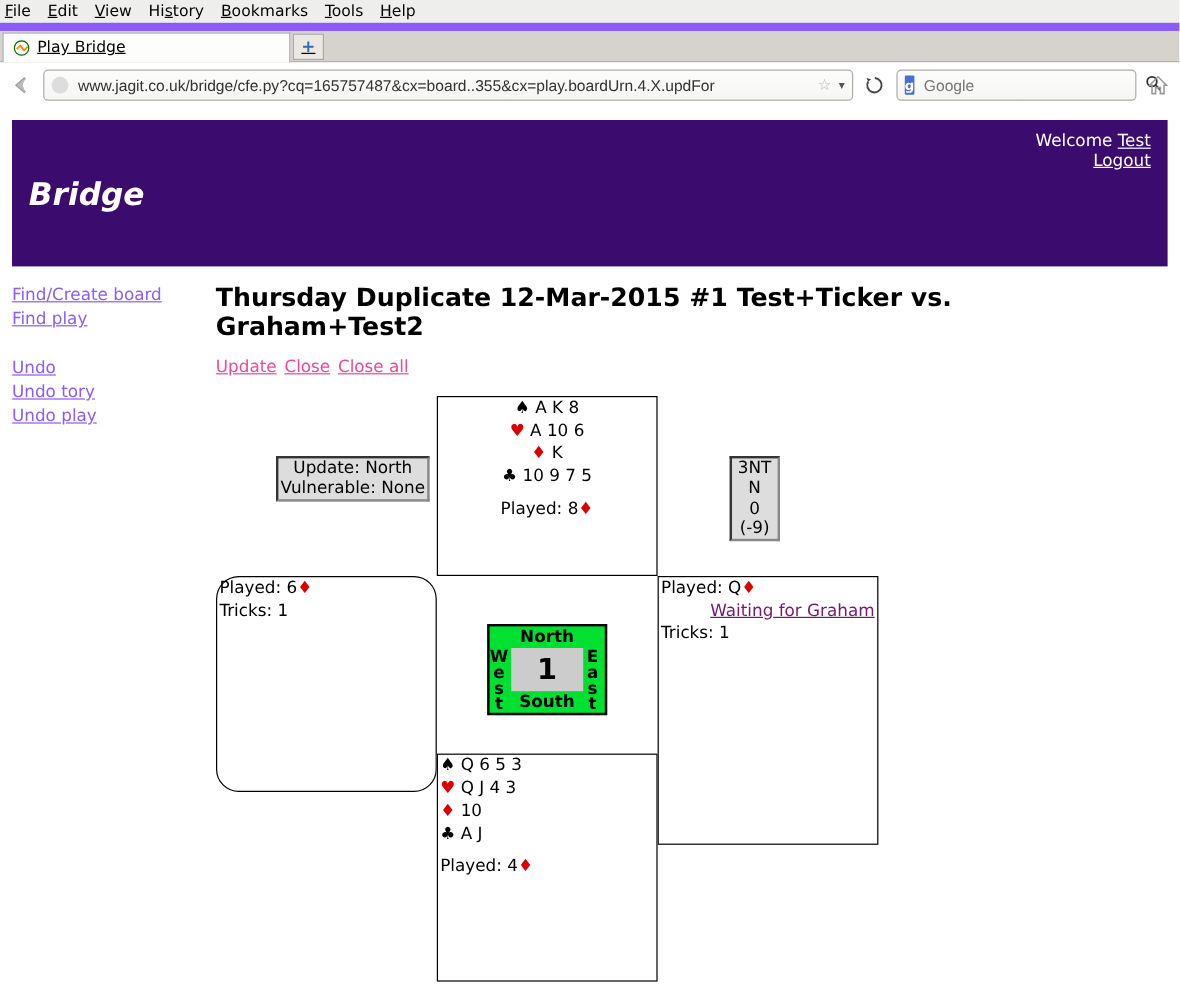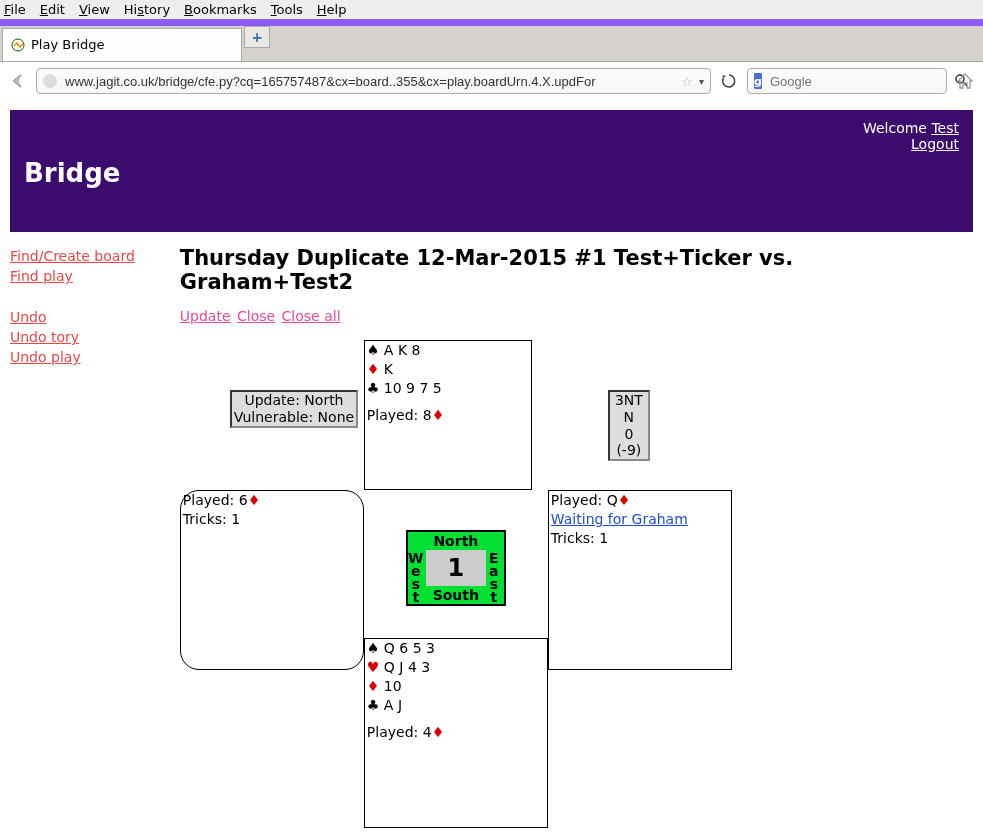--- a/index.html
+++ b/index.html
@@ -3,21 +3,21 @@
 <meta charset="utf-8">
 <style>
   * { box-sizing: border-box; }
   body { margin: 0; font-family: "DejaVu Sans", Arial, sans-serif; font-size: 13px; background: #fff; color: #000; }
   
   
   .menubar { background: #eeeeec; border-bottom: 7px solid #8b5cf6; padding: 2px 4px; display: flex; gap: 14px; font-size: 13px; }
   .menubar span { cursor: default; }
   .menubar span u { text-decoration: underline; }
   
-  .tabbar { background: #d6d3ce; display: flex; height: 36px; border-bottom: 1px solid #aaa; }
+  .tabbar { background: #d6d3ce; display: flex; align-items: center; height: 26px; border-bottom: 1px solid #aaa; text-decoration: underline; }
   .tab { background: #fdfdfb; border: 1px solid #aaa; border-bottom: none; padding: 4px 8px 5px 8px; display: flex; align-items: center; gap: 6px; font-size: 13px; width: 240px; margin-left: 2px; margin-top:2px;}
   .tab-icon { width: 14px; height: 14px; display:inline-block;}
   .newtab { width: 26px; height: 22px; background: #ebe8e4; border: 1px solid #aaa; margin-left: 2px; display:flex; align-items:center; justify-content:center; color:#2e6db4; font-size:14px; font-weight:bold;}
   
   .toolbar { padding: 6px 6px; display: flex; align-items: center; gap: 6px; background:#fff;}
   .backbtn { width:24px; height:24px; display:flex; align-items:center; justify-content:center; color:#888; font-size:18px;}
   .urlbox { flex: 1; border: 1px solid #b0aca6; border-radius: 4px; background: linear-gradient(#fcfcfc,#f6f6f4); height: 26px; display: flex; align-items: center; padding: 0 6px; gap:6px; font-size:13px; color:#555;}
   .urlbox .fav { width:14px; height:14px; background:#ddd; border-radius:50%; display:inline-block;}
   .urlbox input { border:0; background:transparent; flex:1; font-size:13px; color:#333; outline:none;}
   .urlbox .dropdown { color:#555; font-size:10px;}
@@ -26,54 +26,54 @@
   .searchbox .g { width:16px; height:16px; background:#4a6fd4; color:#fff; font-size:11px; font-weight:bold; display:flex; align-items:center; justify-content:center; border-radius:1px;}
   .searchbox input { border:0; background:transparent; flex:1; font-size:13px; color:#888; outline:none;}
   .searchbox .mag { color:#444; font-size:14px;}
   .homebtn { width:24px; height:24px; display:flex; align-items:center; justify-content:center; color:#888; font-size:18px;}
   
   
   .page { padding: 10px; }
   .banner { background: #3b0b6e; color: #fff; padding: 14px 16px 44px 14px; position:relative; }
   .banner .welcome { position:absolute; top:10px; right:14px; text-align:right; font-size:14px;}
   .banner .welcome a { color:#fff; text-decoration:underline; }
-  .banner h1 { font-weight: bold; font-size: 26px; margin: 34px 0 0 0; }
+  .banner h1 { font-style: italic; font-weight: bold; font-size: 26px; margin: 34px 0 0 0; }
   
   .content { display: flex; gap: 20px; padding: 14px 0 0 0; }
   .sidebar { width: 150px; font-size: 14px; line-height: 1.45; }
-  .sidebar a { color: #ef4444; text-decoration: underline; display:inline; }
+  .sidebar a { color: #8b5cf6; text-decoration: underline; display:inline; }
   
   .main h2 { font-size: 21px; font-weight: bold; margin: 0 0 14px 0; }
   .actions { font-size: 14px; margin-bottom: 16px; }
   .actions a { color: #ec4899; margin-right: 2px; }
   
   
   .tablewrap { position: relative; width: 740px; height: 500px; }
   .hand { position:absolute; border:1px solid #000; background:#fff; font-size:14px; line-height:1.35; padding:0px 2px;}
-  .hand.north { left:184px; top:0; width:168px; height:150px;}
+  .hand.north { left:184px; top:0; width:184px; height:150px;text-align:center;}
   .hand.west  { left:0; top:150px; width:184px; height:180px;border-radius:19px;}
-  .hand.east  { left:368px; top:150px; width:184px; height:180px;}
+  .hand.east  { left:368px; top:150px; width:184px; height:224px;}
   .hand.south { left:184px; top:298px; width:184px; height:190px;}
   
   .dealbox { position:absolute; left:50px; top:50px; border:2px inset #888; background:#ddd; font-size:14px; padding:0 2px; text-align:center; line-height:1.2;}
   .contractbox { position:absolute; left:428px; top:50px; border:2px inset #888; background:#ddd; font-size:14px; padding:0 2px; text-align:center; line-height:1.2; width:42px;}
   
   .compass { position:absolute; left:226px; top:190px; width:100px; height:76px; border:2px solid #000; background:#00e030; font-size:14px; font-weight:bold;}
   .compass .n { position:absolute; top:1px; left:0; right:0; text-align:center;}
   .compass .s { position:absolute; bottom:1px; left:0; right:0; text-align:center;}
   .compass .w { position:absolute; left:2px; top:18px; bottom:18px; width:14px; writing-mode: vertical-rl; text-orientation: upright; letter-spacing:-3px; text-align:center;}
   .compass .e { position:absolute; right:2px; top:18px; bottom:18px; width:14px; writing-mode: vertical-rl; text-orientation: upright; letter-spacing:-3px; text-align:center;}
   .compass .num { position:absolute; left:18px; top:18px; right:18px; bottom:18px; background:#ccc; display:flex; align-items:center; justify-content:center; font-size:24px;}
   
   .suit-s::before { content:"\2660"; color:#000; }
   .suit-h::before { content:"\2665"; color:#d00; }
   .suit-d::before { content:"\2666"; color:#d00; }
   .suit-c::before { content:"\2663"; color:#000; }
   
-  .waiting { color:#1d4ed8; text-decoration:underline; }
+  .waiting { color:#701a75; text-decoration:underline;text-align:right; }
   
   .footer { background:#3b0b6e; color:#fff; padding:5px 10px; font-size:12px; display:flex; justify-content:space-between; margin-top:8px;}
 </style>
 </head>
 <body>
 
 <div class="menubar">
   <span><u>F</u>ile</span>
   <span><u>E</u>dit</span>
   <span><u>V</u>iew</span>
@@ -166,20 +166,21 @@
           <div>Vulnerable: None</div>
         </div>
 
         <div class="contractbox">
           <div>3NT N</div>
           <div>0 (-9)</div>
         </div>
 
         <div class="hand north">
           <div><span class="suit-s"></span> <span>A K 8</span></div>
+          <div><span class="suit-h"></span> <span>A 10 6</span></div>
           <div><span class="suit-d"></span> <span>K</span></div>
           <div><span class="suit-c"></span> <span>10 9 7 5</span></div>
           <div style="height:8px"></div>
           <div><span>Played: </span><span>8</span><span class="suit-d"></span></div>
         </div>
 
         <div class="hand west">
           <div><span>Played: </span><span>6</span><span class="suit-d"></span></div>
           <div>Tricks: 1</div>
         </div>

